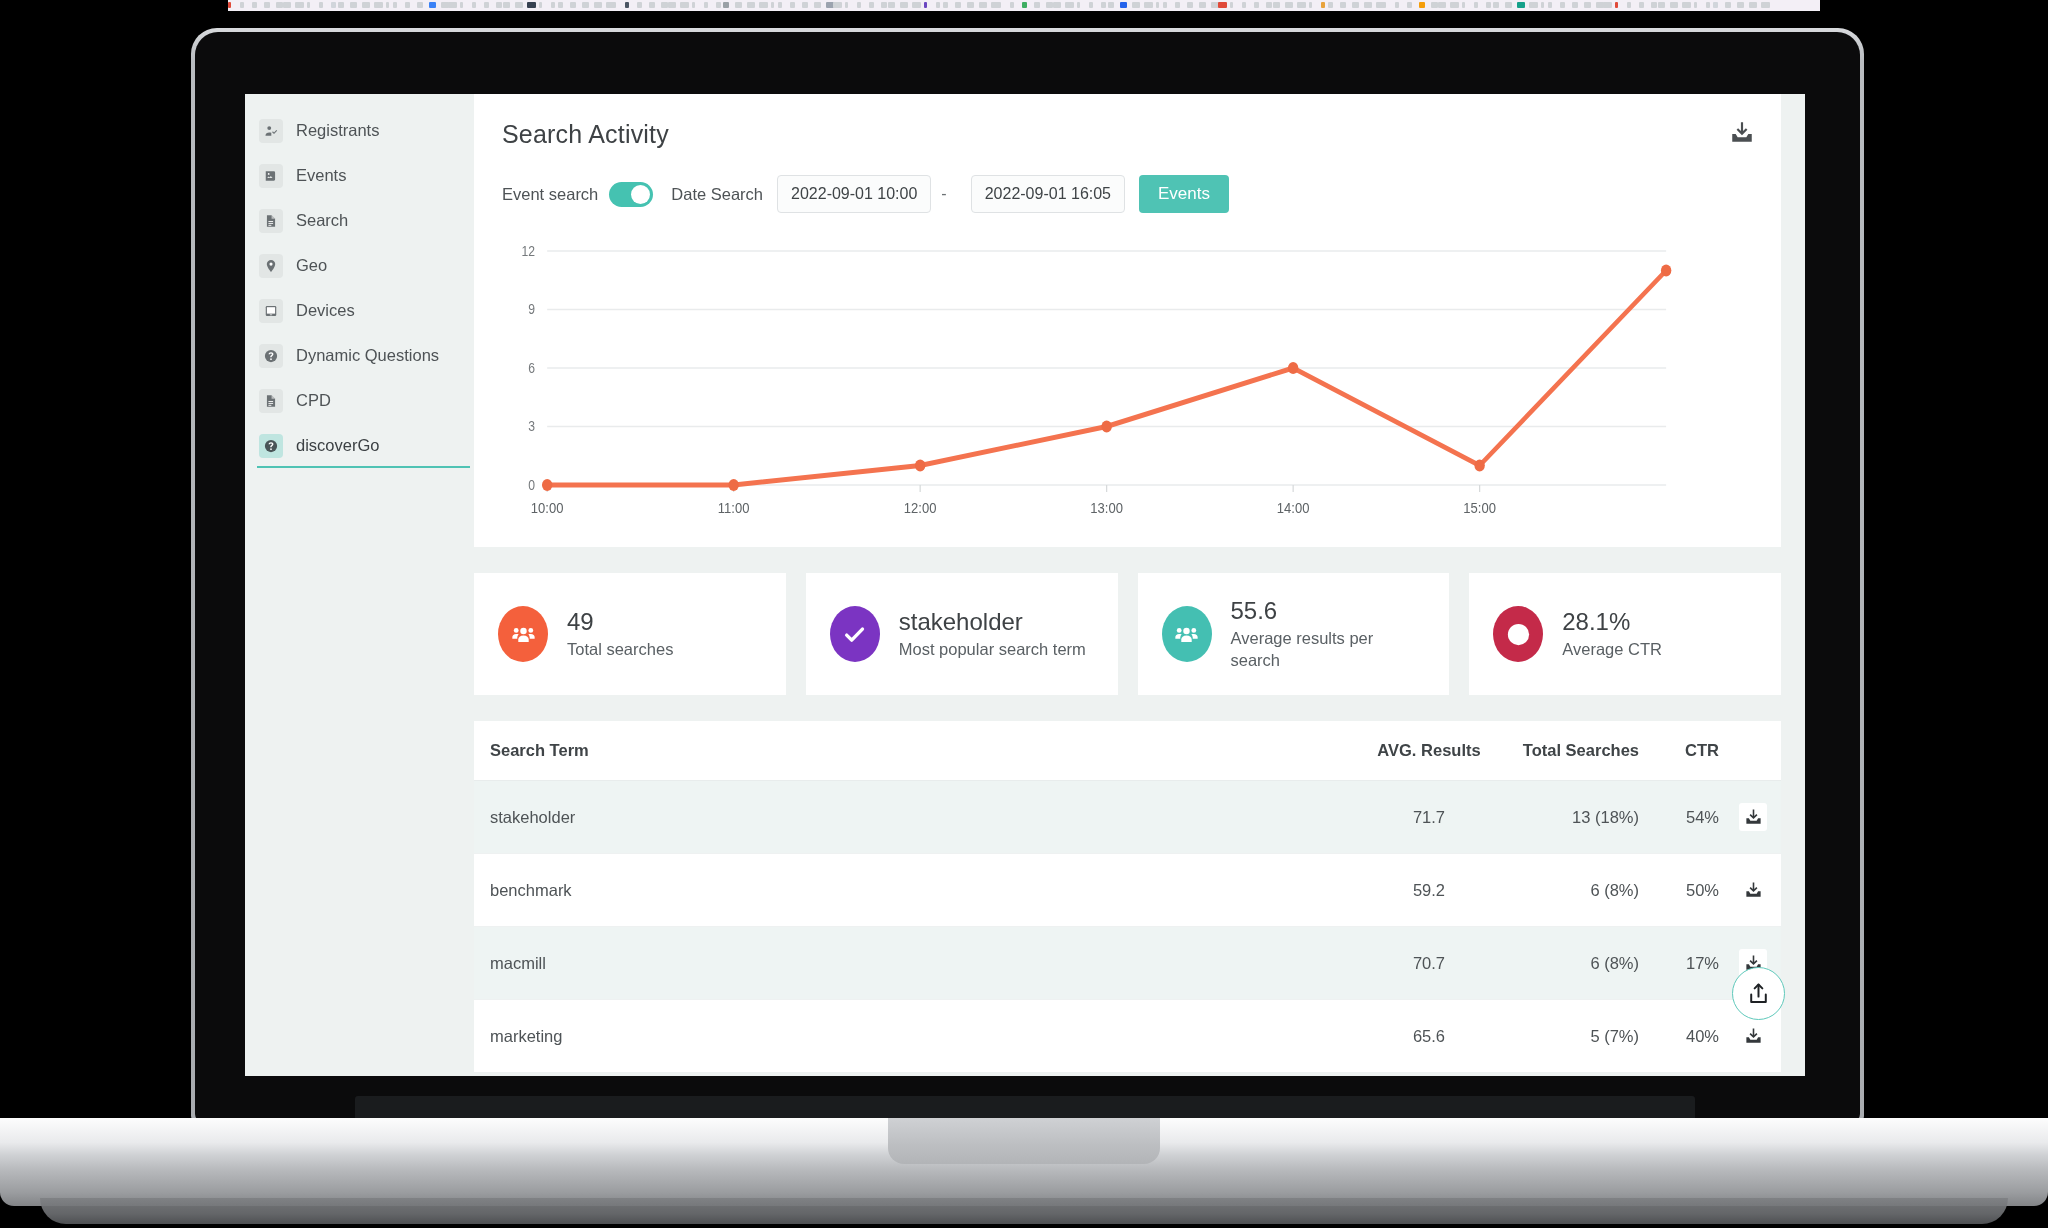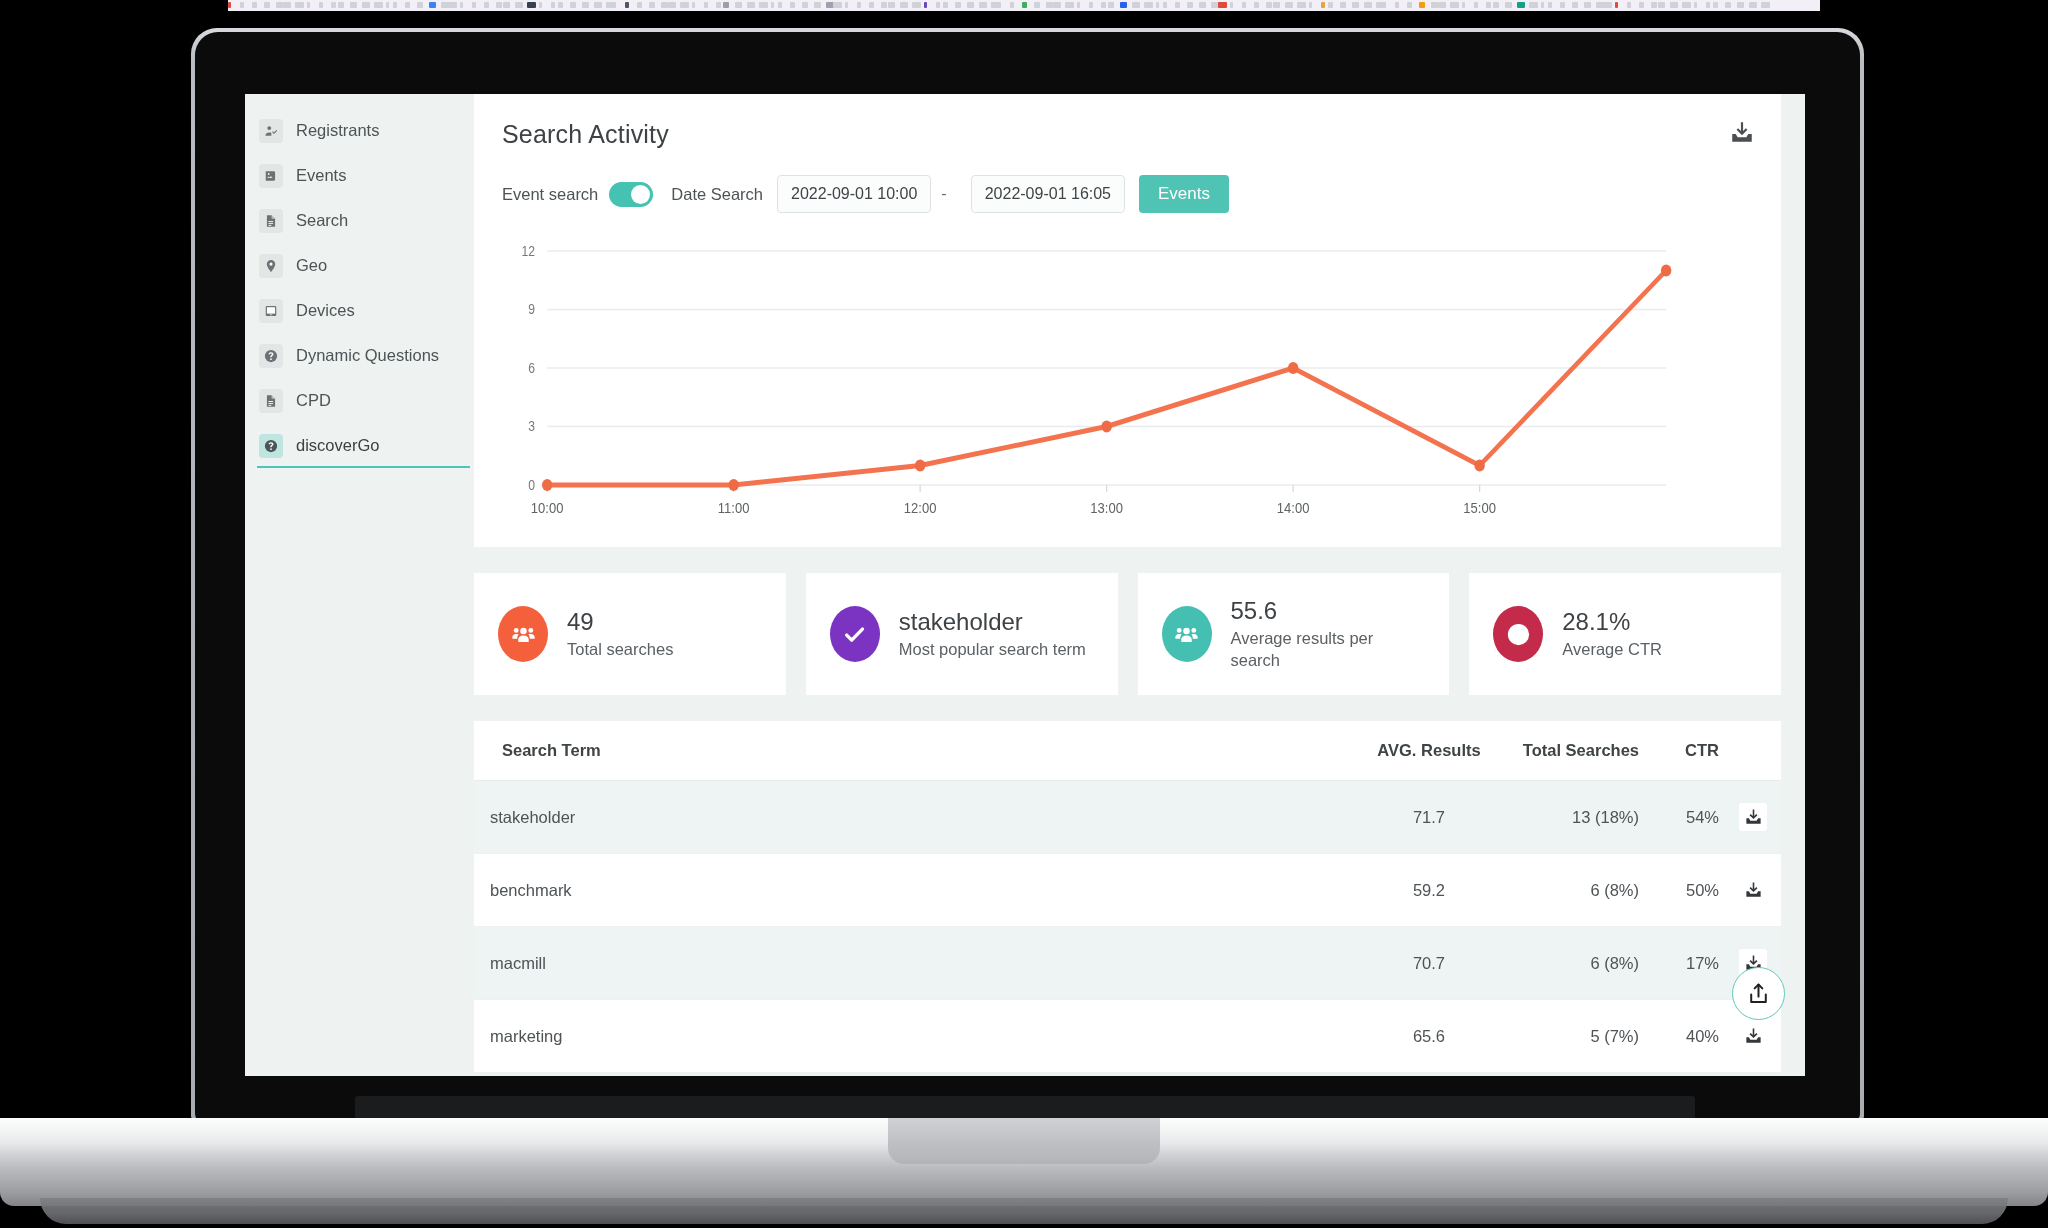--- a/index.html
+++ b/index.html
@@ -130,21 +130,21 @@
   .card .big { font-size: 24px; color: #3e4245; line-height: 1.25; }
   .card .sub { font-size: 16.5px; color: #5a6064; line-height: 1.32; margin-top: 2px; }
 
   
   .table-panel { margin-right: 24px; background: #fff; }
   table { width: 100%; border-collapse: collapse; }
   th {
     font-size: 16.5px; color: #3f4447; font-weight: bold; text-align: right;
     padding: 20px 0 20px 0; background: #fff; border-bottom: 1px solid #e8ecec;
   }
-  th.left { text-align: left; padding-left: 28px; margin-left: 8px; }
+  th.left { text-align: left; padding-left: 16px; margin-left: 8px; }
   td {
     font-size: 16.5px; color: #4e5356; text-align: right; padding: 22px 0;
     border-bottom: 1px solid #eef1f1;
   }
   td.left { text-align: left; padding-left: 16px; }
   tbody tr:nth-child(odd) td { background: #eef4f3; }
   tbody tr:nth-child(even) td { background: #fff; }
   .c-avg { width: 120px; text-align: center; }
   .c-tot { width: 150px; }
   .c-ctr { width: 80px; }

